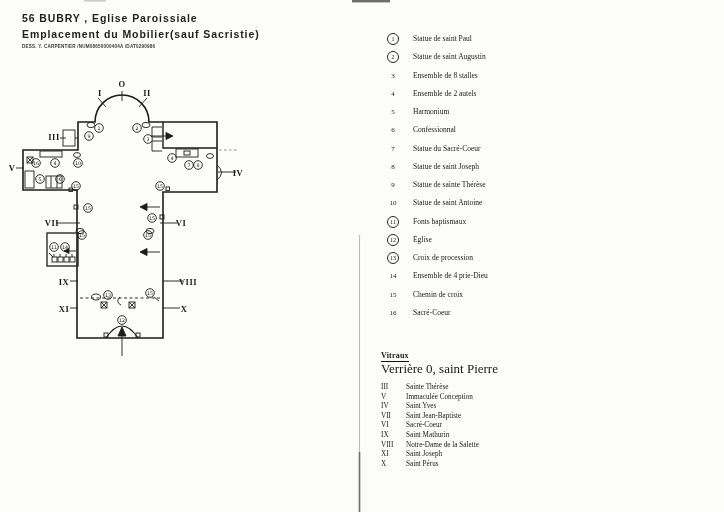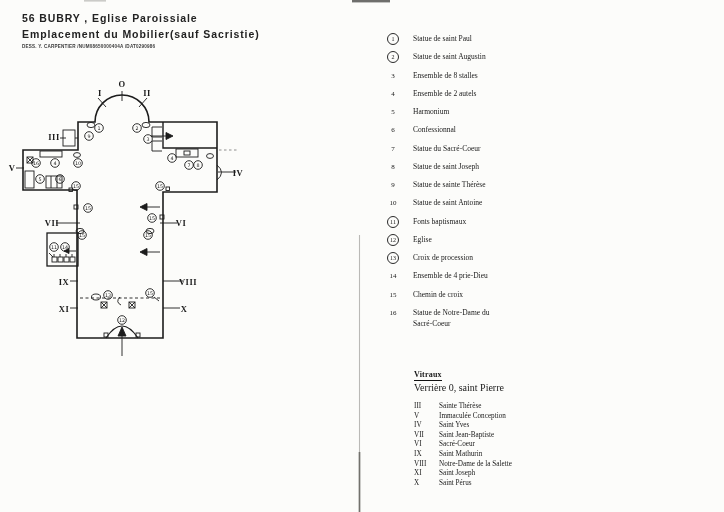--- a/index.html
+++ b/index.html
@@ -14,23 +14,23 @@
   .title-line2{font-size:10.5px;font-weight:600;letter-spacing:0.9px;color:#222;margin-top:4px;text-align:right;}
   .credit-line{font-size:4.6px;letter-spacing:0.2px;color:#3a3a3a;margin-top:4px;font-weight:600;}
   
   #legend-list{position:absolute;left:385px;top:33px;width:260px;}
   .legend-row{position:absolute;left:0;width:260px;font-size:7.5px;line-height:11.5px;color:#191919;}
   .legend-num{position:absolute;left:0;width:16px;text-align:center;top:0;}
   .legend-num .numbox{display:inline-block;min-width:9px;height:9px;line-height:9px;text-align:center;font-size:7px;}
   .legend-num.circled .numbox{border:0.8px solid #2a2a2a;border-radius:50%;width:10px;height:10px;line-height:10px;font-size:6px;}
   .legend-label{position:absolute;left:28px;top:0;width:220px;}
   
-  #vitraux{position:absolute;left:414px;top:344px;width:300px;color:#191919;margin-top:19px;}
+  #vitraux{position:absolute;left:381px;top:344px;width:300px;color:#191919;}
   .vitraux-heading{font-size:8px;font-weight:bold;border-bottom:0.9px solid #111;display:inline-block;padding-bottom:0.5px;letter-spacing:0.2px;}
-  .vitraux-intro{position:absolute;left:0;top:20px;width:300px;font-size:10px;line-height:9.6px;white-space:nowrap;}
+  .vitraux-intro{position:absolute;left:0;top:20px;width:300px;font-size:13px;line-height:9.6px;white-space:nowrap;}
   #vitraux-entries{position:absolute;left:0;top:39px;width:300px;}
   .vitraux-row{position:absolute;left:0;width:300px;font-size:7.2px;line-height:9.6px;}
   .vitraux-num{position:absolute;left:0;width:24px;}
   .vitraux-name{position:absolute;left:25px;}
   
   #plan-svg{position:absolute;left:0;top:0;}
 </style>
 </head>
 <body>
 
@@ -334,21 +334,20 @@
   </div>
     <div class="legend-row" style="top: 255.5px;">
     <span class="legend-num"><span class="numbox">15</span></span>
     <span class="legend-label">
         <div>Chemin de croix</div>
       </span>
   </div>
     <div class="legend-row" style="top: 273.75px;">
     <span class="legend-num"><span class="numbox">16</span></span>
     <span class="legend-label">
-        <div>Statue de Notre-Dame du</div>
         <div>Sacré-Coeur</div>
       </span>
   </div>
   </div>
 
 <div id="vitraux">
   <div class="vitraux-heading">Vitraux</div>
   <div class="vitraux-intro">
       <div>Verrière 0, saint Pierre</div>
     </div>

